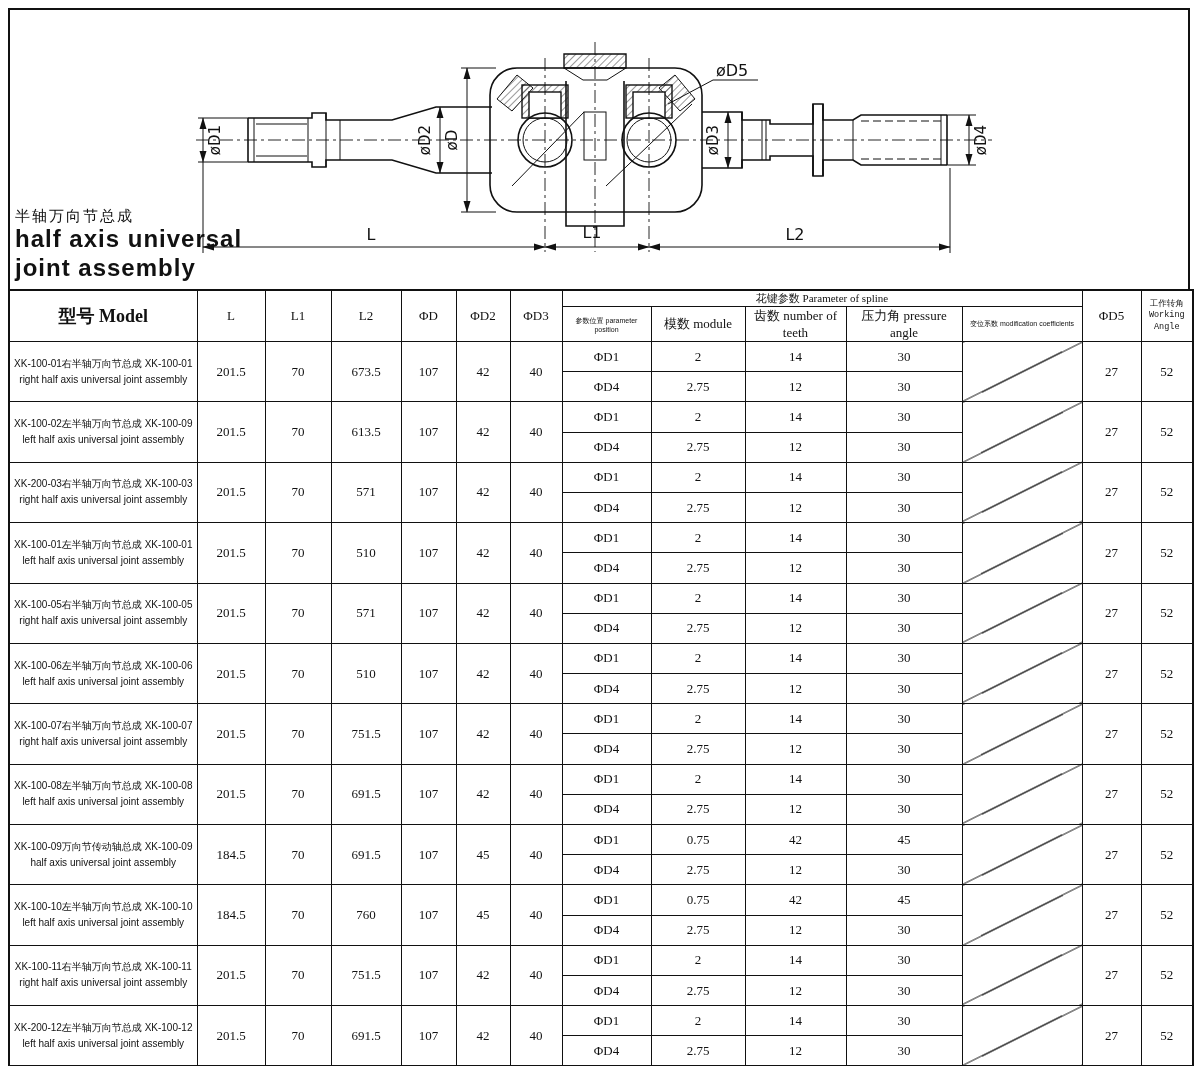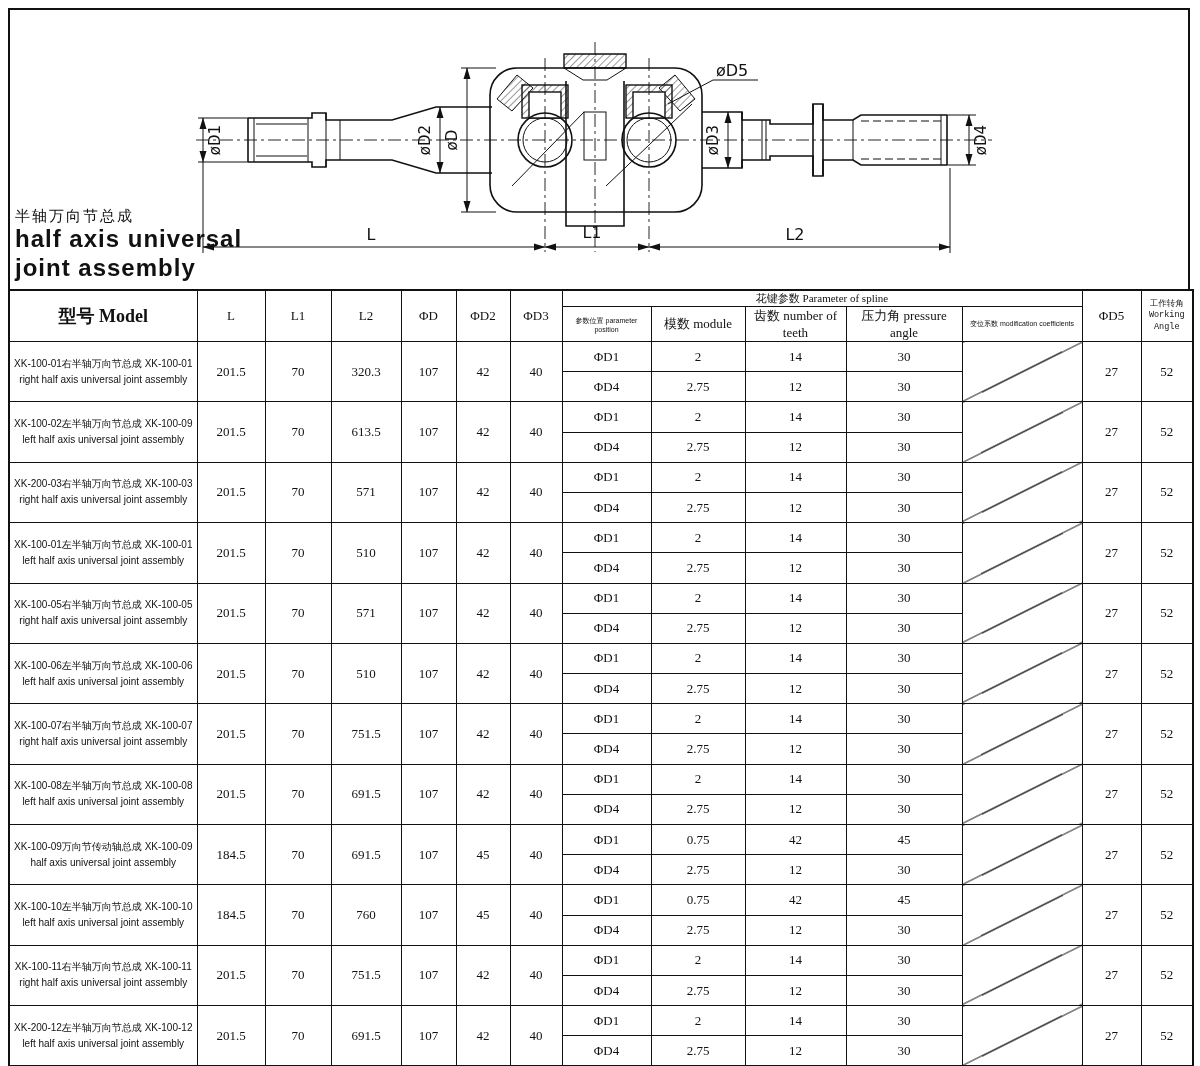--- a/index.html
+++ b/index.html
@@ -202,21 +202,21 @@
       <th class="h-sub">齿数 number of teeth</th>
       <th class="h-sub">压力角 pressure angle</th>
       <th class="h-tiny">变位系数 modification coefficients</th>
     </tr>
   </thead>
   <tbody>
       <tr class="block-first">
         <td class="model-cell" rowspan="2">XK-100-01右半轴万向节总成  XK-100-01 right half axis universal joint assembly</td>
         <td class="num" rowspan="2">201.5</td>
         <td class="num" rowspan="2">70</td>
-        <td class="num" rowspan="2">320.3</td>
+        <td class="num" rowspan="2">673.5</td>
         <td class="num" rowspan="2">107</td>
         <td class="num" rowspan="2">42</td>
         <td class="num" rowspan="2">40</td>
         <td class="num">ΦD1</td>
         <td class="num">2</td>
         <td class="num">14</td>
         <td class="num">30</td>
         <td class="diag" rowspan="2"></td>
         <td class="num" rowspan="2">27</td>
         <td class="num" rowspan="2">52</td>

